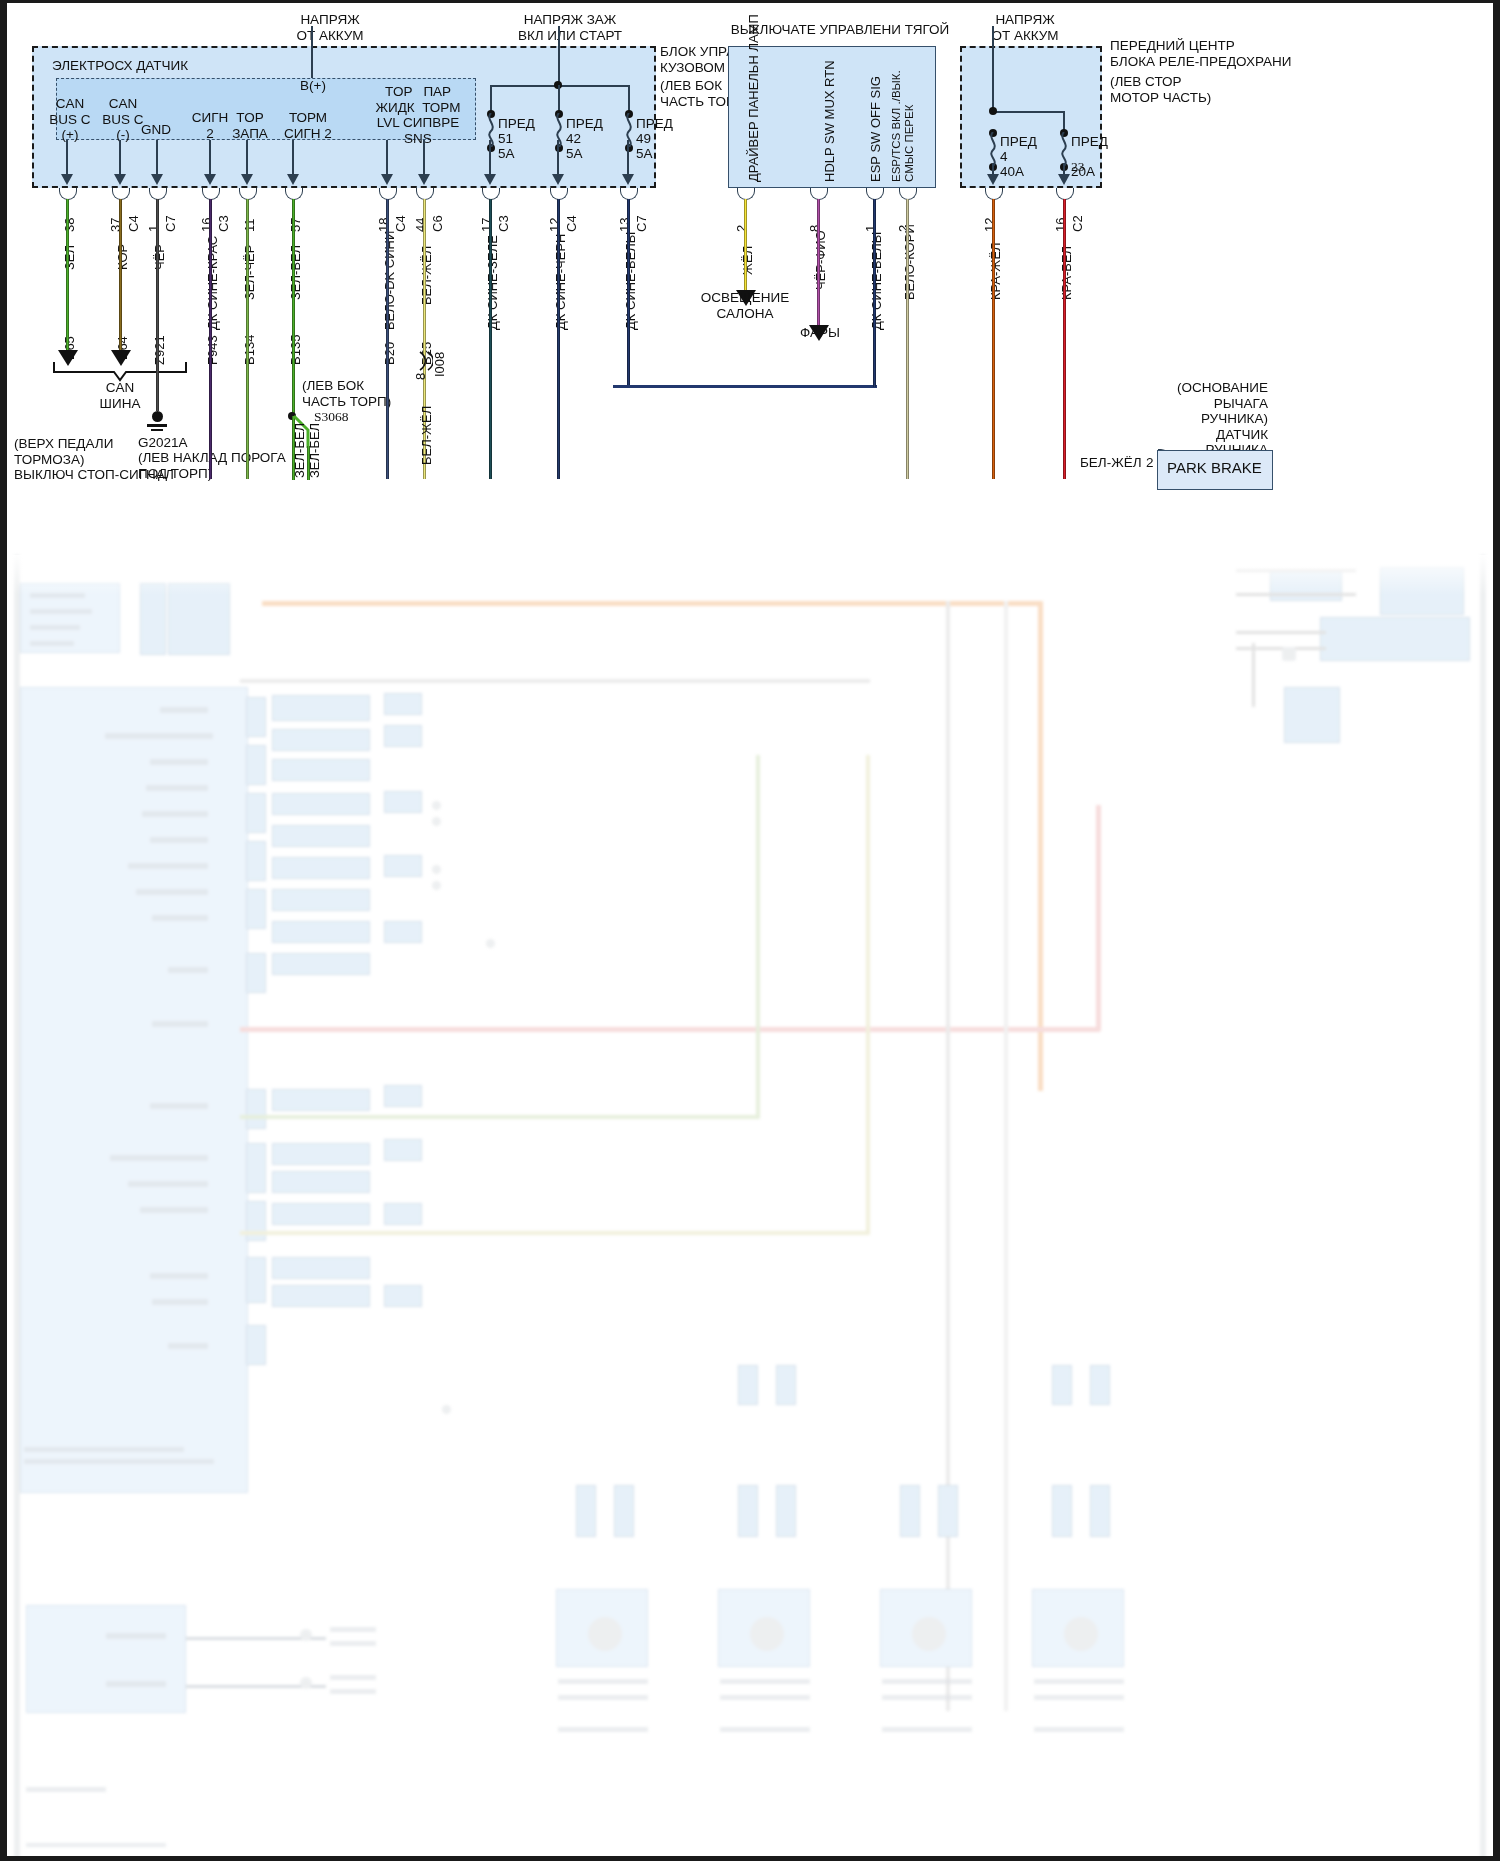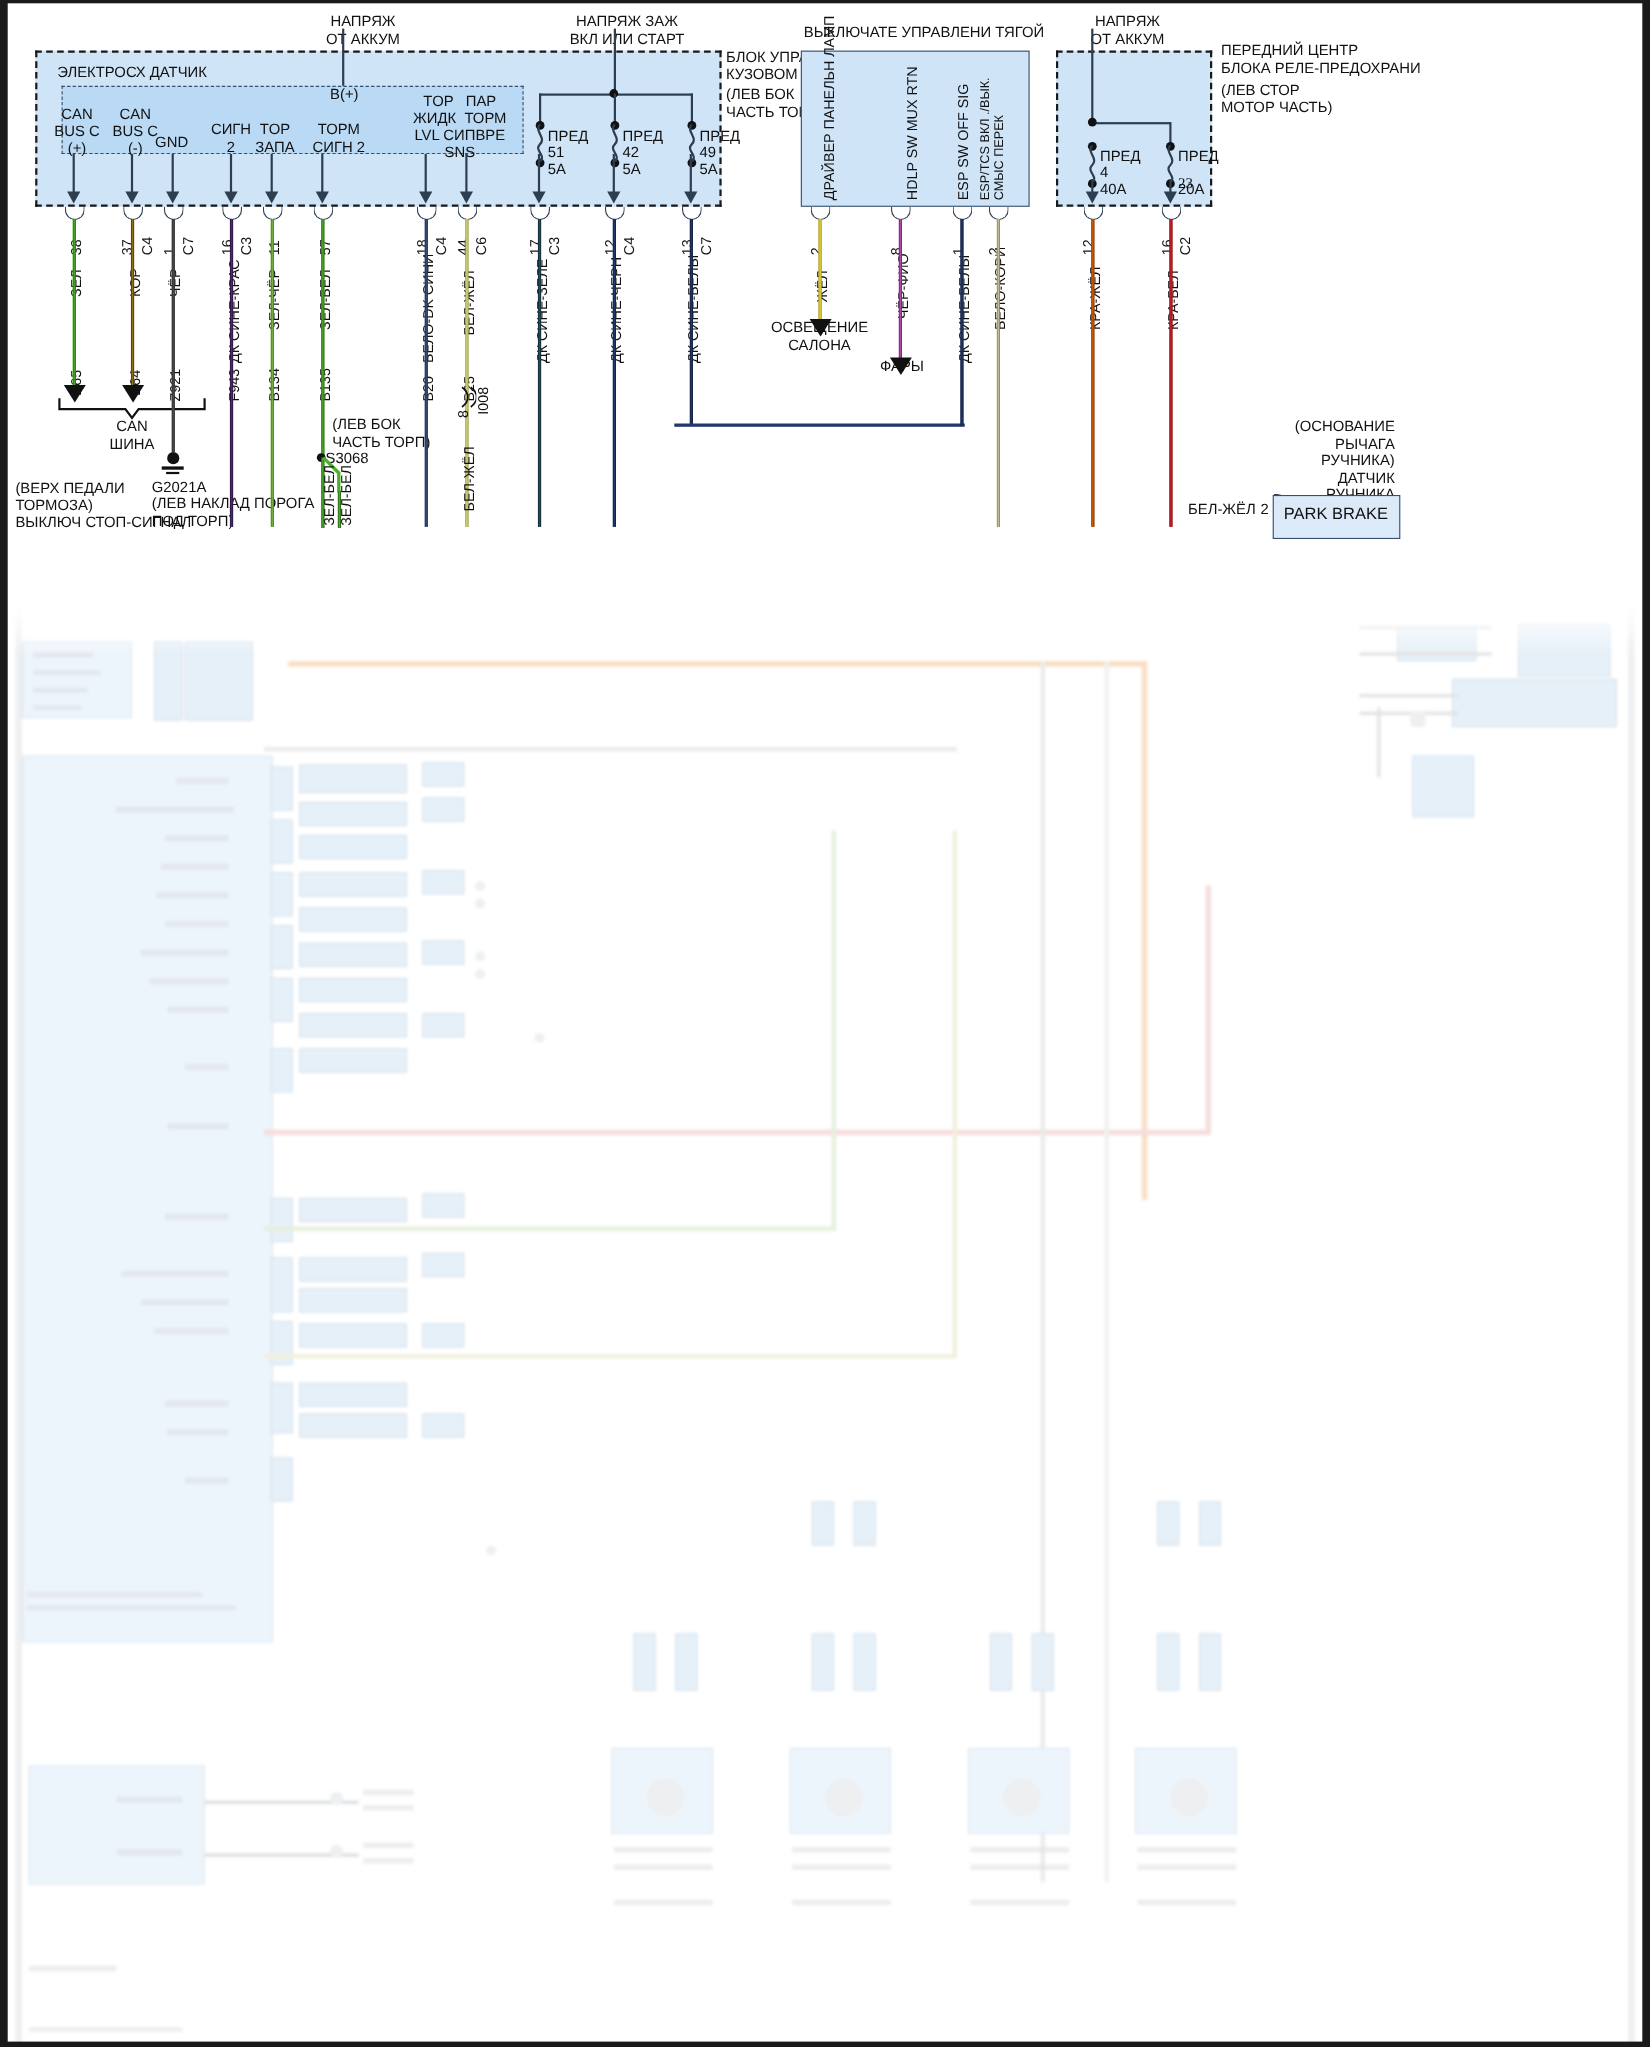--- a/index.html
+++ b/index.html
@@ -395,21 +395,21 @@
   <div class="vline" style="left:292px;top:140px;height:38px;"></div>
   <div class="arrow-d" style="left:287px;top:174px;"></div>
   <div class="pin" style="left:285px;top:188px;"></div>
   <div class="vtxt" style="left:288px;top:232px;">57</div>
   <div class="vtxt" style="left:288px;top:300px;">ЗЕЛ-БЕЛ</div>
   <div class="vtxt" style="left:288px;top:365px;">B135</div>
   <div class="w edge" style="left:292px;top:199px;height:216px;background:#4caf2a;"></div>
   <div class="dot" style="left:288px;top:412px;"></div>
   <div class="txt" style="left:302px;top:378px;">(ЛЕВ БОК
 ЧАСТЬ ТОРП)</div>
-  <div class="txt" style="left:296px;top:409px;">S3068</div>
+  <div class="txt" style="left:314px;top:409px;font-family:Liberation Serif, serif;">S3068</div>
 
   <div class="w edge" style="left:292px;top:416px;height:64px;background:#4caf2a;"></div>
   <svg style="position:absolute;left:292px;top:414px;width:30px;height:34px;" viewBox="0 0 30 34">
     <path d="M2 2 L16 16 L16 34" stroke="#4caf2a" stroke-width="3" fill="none"></path>
   </svg>
   <div class="w edge" style="left:306.5px;top:446px;height:34px;background:#4caf2a;"></div>
   <div class="vtxt" style="left:292px;top:478px;">ЗЕЛ-БЕЛ</div>
   <div class="vtxt" style="left:307px;top:478px;">ЗЕЛ-БЕЛ</div>
 
   <div class="vline" style="left:386px;top:140px;height:38px;"></div>

